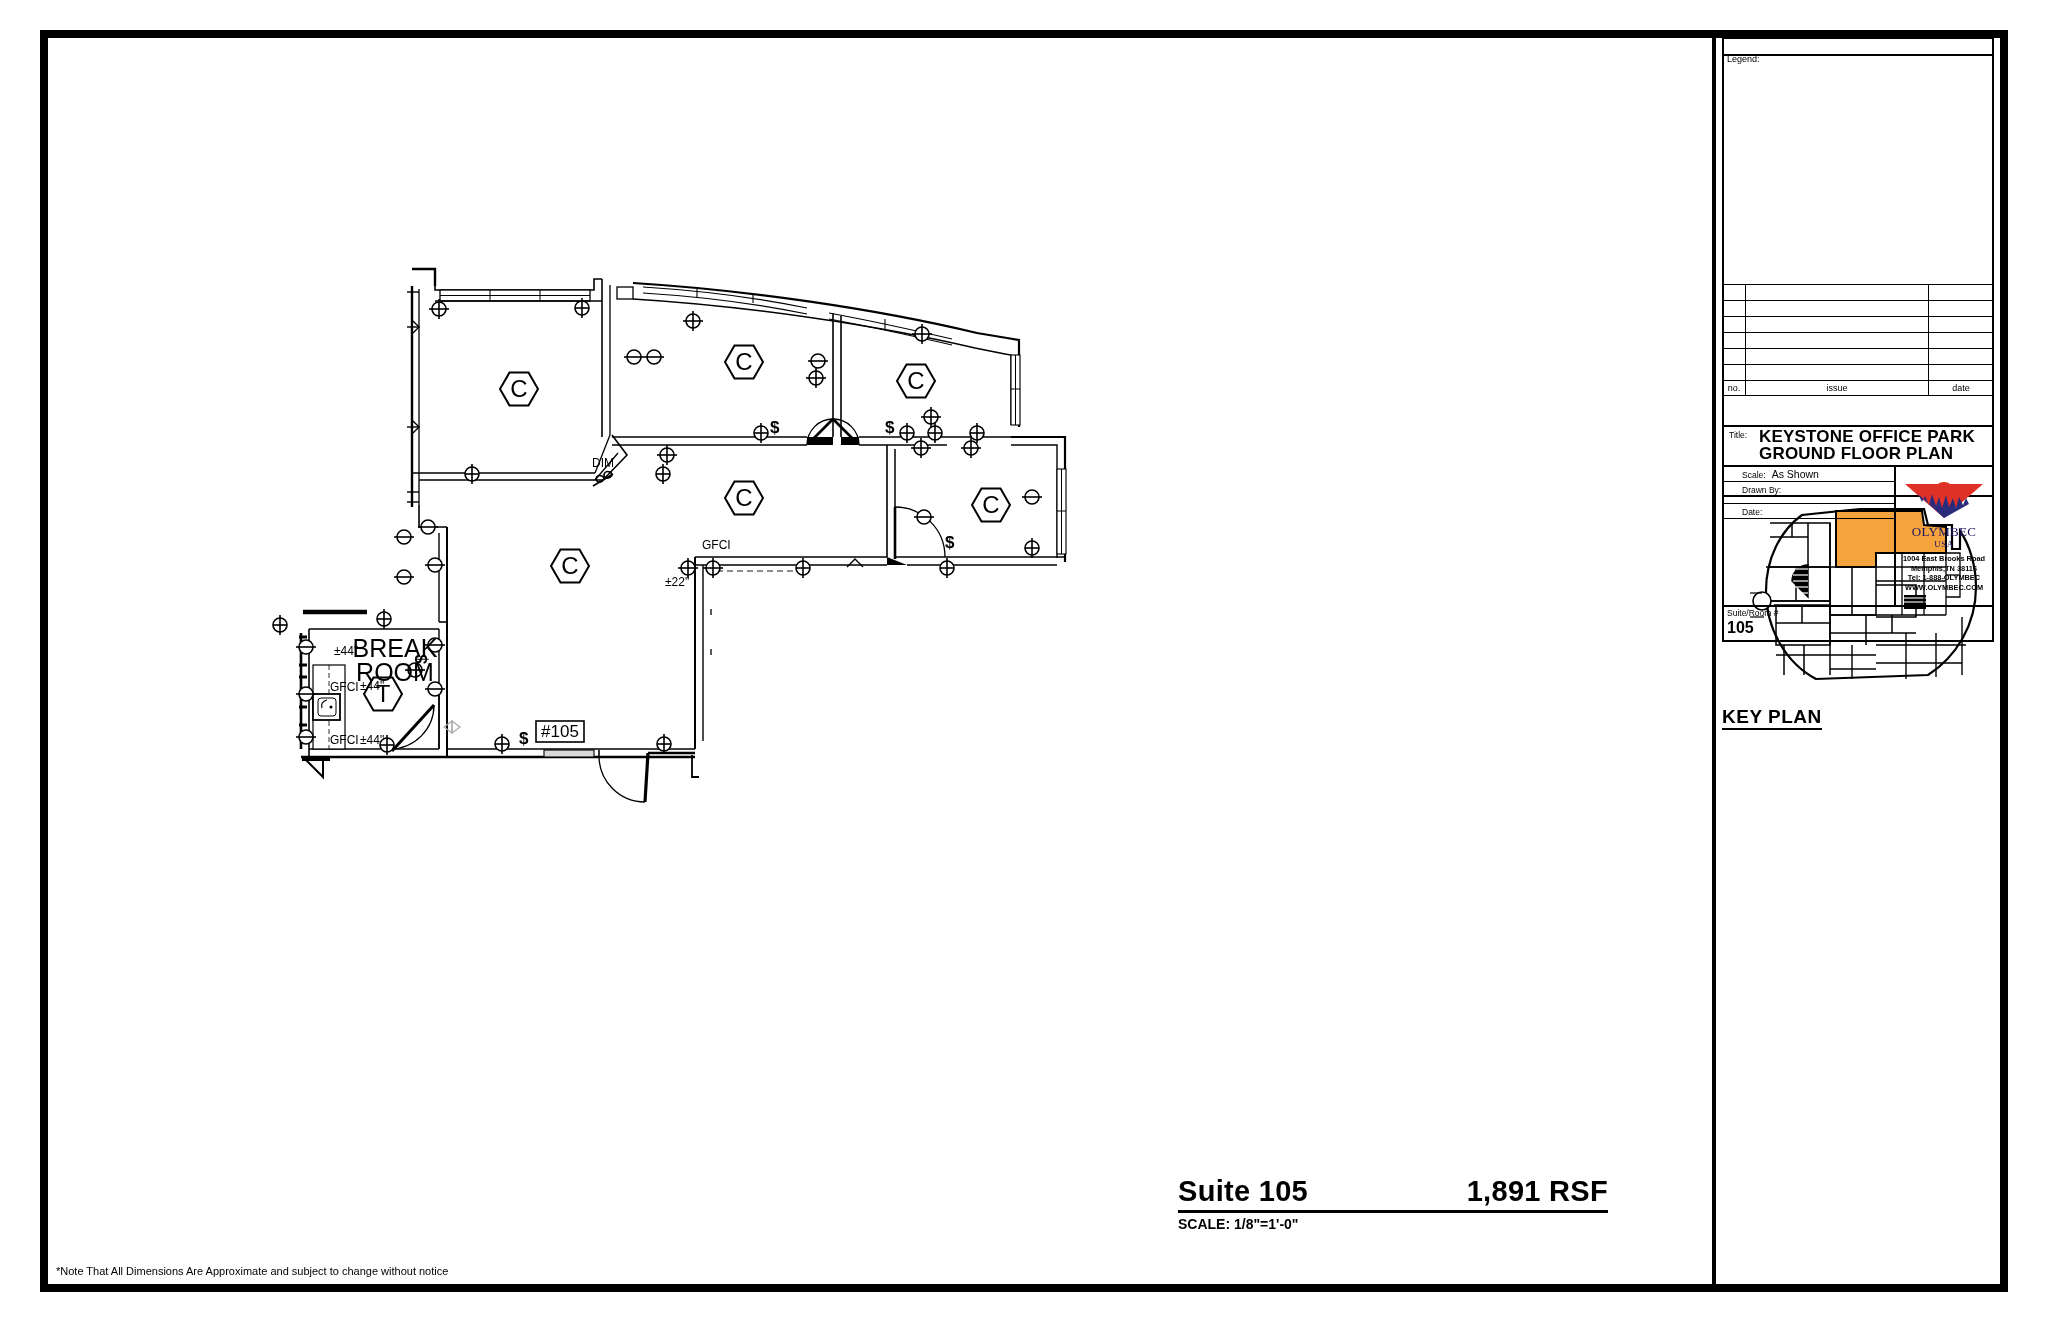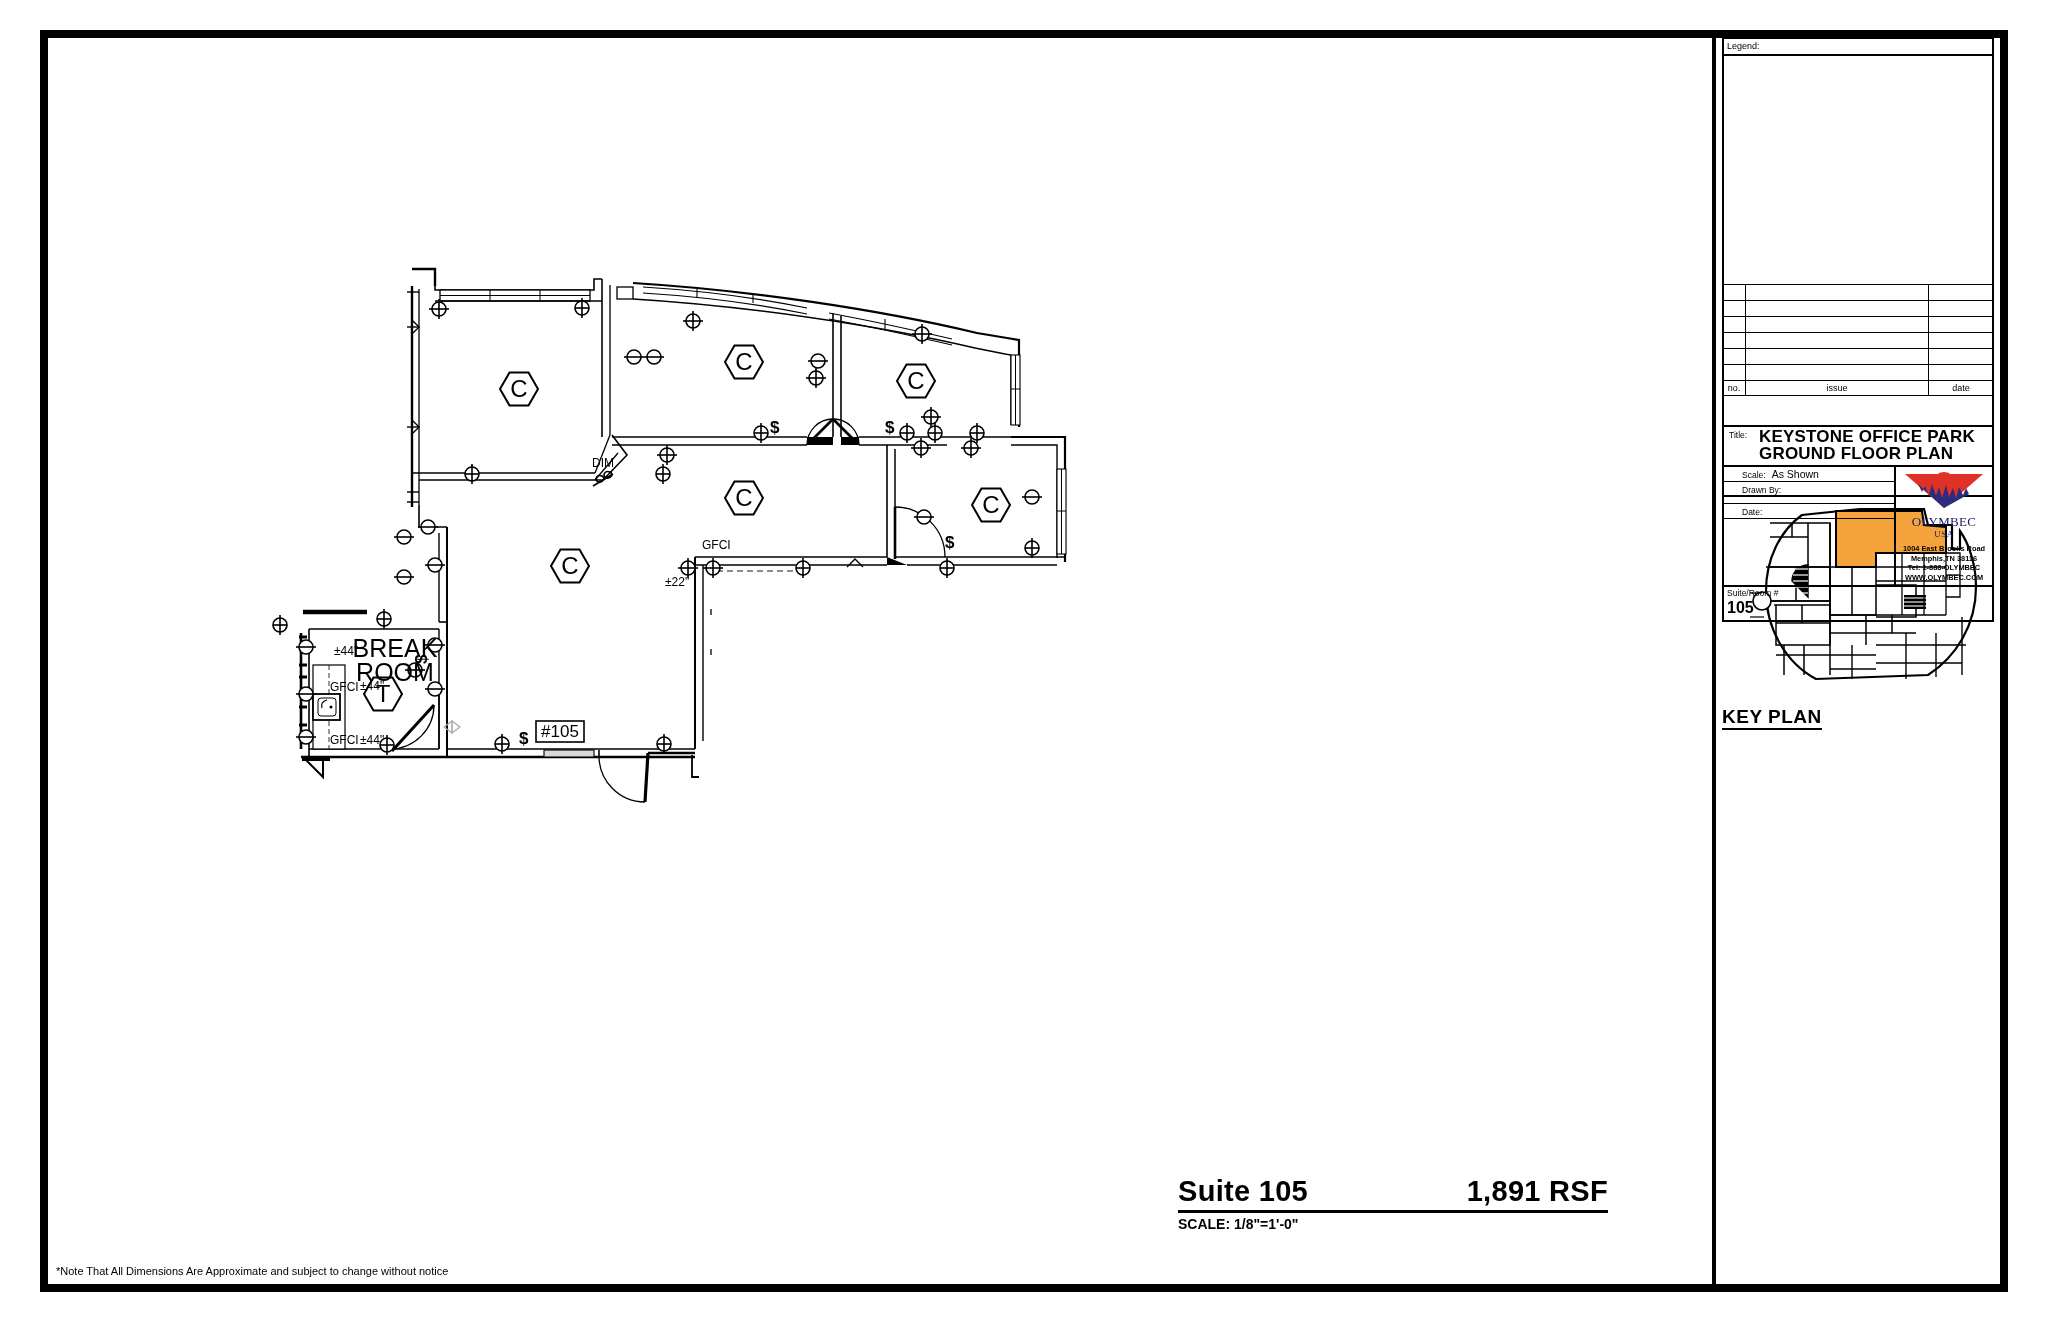--- a/index.html
+++ b/index.html
@@ -62,21 +62,21 @@
     top: 0px;
     width: 272px;
     height: 460px;
     border: 2px solid #000;
     box-sizing: border-box;
   }
   .legend-head {
     height: 17px;
     border-bottom: 2px solid #000;
     font-size: 9px;
-    padding: 2px 0 0 3px;
+    padding: 15px 0 0 3px;
     box-sizing: border-box;
     color: #000;
   }
   .keyplan-wrap {
     position: absolute;
     left: 4px;
     top: 466px;
     width: 272px;
     height: 200px;
   }
@@ -136,21 +136,21 @@
   }
   .tb-title .val {
     font-size: 17px;
     font-weight: bold;
     margin-left: 33px;
     line-height: 17px;
     letter-spacing: 0.2px;
   }
   .tb-body { display: flex; }
   .tb-left { width: 172px; border-right: 2px solid #000; box-sizing: border-box;}
-  .tb-right { width: 96px; box-sizing: border-box; padding: 3px 2px; text-align: center;}
+  .tb-right { width: 96px; box-sizing: border-box; padding: 13px 2px; text-align: center;}
   .tb-row {
     border-bottom: 1.5px solid #000;
     font-size: 8.5px;
     padding: 1px 18px;
     box-sizing: border-box;
     min-height: 13px;
   }
   .tb-row .v { font-size: 10.5px; margin-left: 6px; }
   .tb-row.tall { min-height: 22px; }
   .tb-proj { font-size: 8.5px; padding: 1px 3px 3px 3px; border-bottom: 2px solid #000;}

